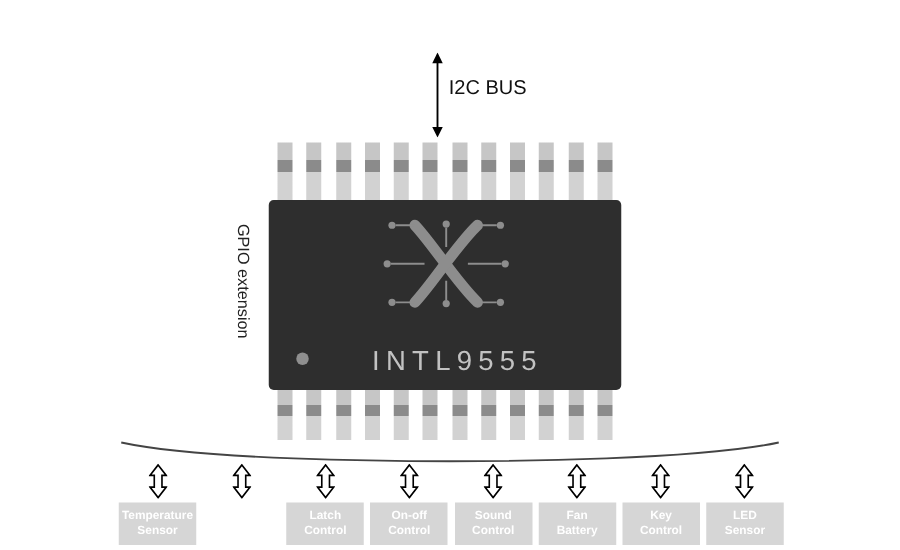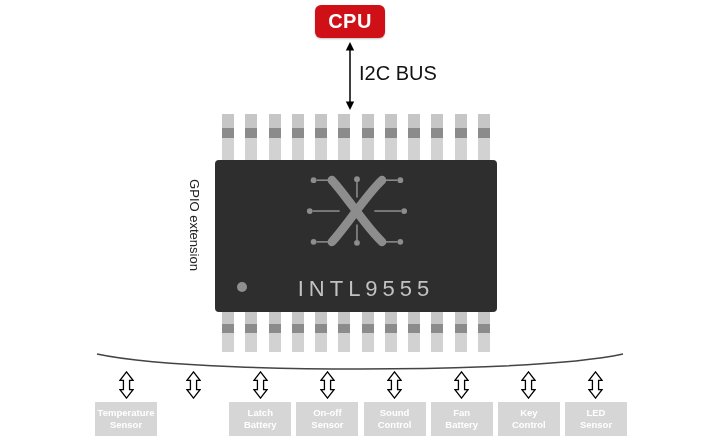--- a/index.html
+++ b/index.html
@@ -9,21 +9,21 @@
   }
   
   .cpu-box{
     position:absolute;left:315px;top:5px;width:70px;height:33px;
     background:#cf1016;border-radius:6px;display:flex;align-items:center;justify-content:center;
     box-shadow:0 1px 2px rgba(0,0,0,.25);
   }
   .cpu-box span{color:#fff;font-weight:bold;font-size:20px;letter-spacing:.5px;}
   
   .i2c-arrow{position:absolute;left:344px;top:42px;}
-  .i2c-label{position:absolute;left:359px;top:62px;font-size:20px;color:#111;}
+  .i2c-label{position:absolute;left:359px;top:62px;font-size:16px;color:#111;}
   
   .gpio-label{
     position:absolute;left:127px;top:215px;width:130px;height:20px;
     text-align:center;font-size:13px;color:#222;transform:rotate(90deg);
   }
   
   .chip-area{position:absolute;left:215px;top:114px;width:282px;}
   .pins-row{display:flex;justify-content:space-between;padding:0 7px;}
   .pins-row.top{height:46px;}
   .pins-row.bottom{height:40px;}
@@ -54,23 +54,20 @@
     display:flex;align-items:center;justify-content:center;
     color:#fff;font-weight:bold;font-size:9.5px;line-height:1.25;
     text-align:center;white-space:pre-line;
   }
 </style>
 </head>
 <body>
 
 <div class="stage">
 
-  <div class="cpu-box">
-    <span>CPU</span>
-  </div>
 
   <svg class="i2c-arrow" width="12" height="68" viewBox="0 0 12 68">
     <line x1="6" y1="7" x2="6" y2="61" stroke="#000" stroke-width="1.5"></line>
     <polygon points="6,0 10.2,8.5 1.8,8.5" fill="#000"></polygon>
     <polygon points="6,68 10.2,59.5 1.8,59.5" fill="#000"></polygon>
   </svg>
   <div class="i2c-label">I2C BUS</div>
 
   <div class="gpio-label">GPIO extension</div>
 
@@ -155,29 +152,29 @@
       <svg width="15" height="28" viewBox="0 0 16 30">
         <polygon points="8,1 15,10 11.3,10 11.3,20 15,20 8,29 1,20 4.7,20 4.7,10 1,10" fill="#fff" stroke="#000" stroke-width="1.4"></polygon>
       </svg>
     </div>
 
     <div class="peripheral">
       <svg width="15" height="28" viewBox="0 0 16 30">
         <polygon points="8,1 15,10 11.3,10 11.3,20 15,20 8,29 1,20 4.7,20 4.7,10 1,10" fill="#fff" stroke="#000" stroke-width="1.4"></polygon>
       </svg>
       <div class="pbox">Latch
-Battery</div>
+Control</div>
     </div>
 
     <div class="peripheral">
       <svg width="15" height="28" viewBox="0 0 16 30">
         <polygon points="8,1 15,10 11.3,10 11.3,20 15,20 8,29 1,20 4.7,20 4.7,10 1,10" fill="#fff" stroke="#000" stroke-width="1.4"></polygon>
       </svg>
       <div class="pbox">On-off
-Sensor</div>
+Control</div>
     </div>
 
     <div class="peripheral">
       <svg width="15" height="28" viewBox="0 0 16 30">
         <polygon points="8,1 15,10 11.3,10 11.3,20 15,20 8,29 1,20 4.7,20 4.7,10 1,10" fill="#fff" stroke="#000" stroke-width="1.4"></polygon>
       </svg>
       <div class="pbox">Sound
 Control</div>
     </div>
 

